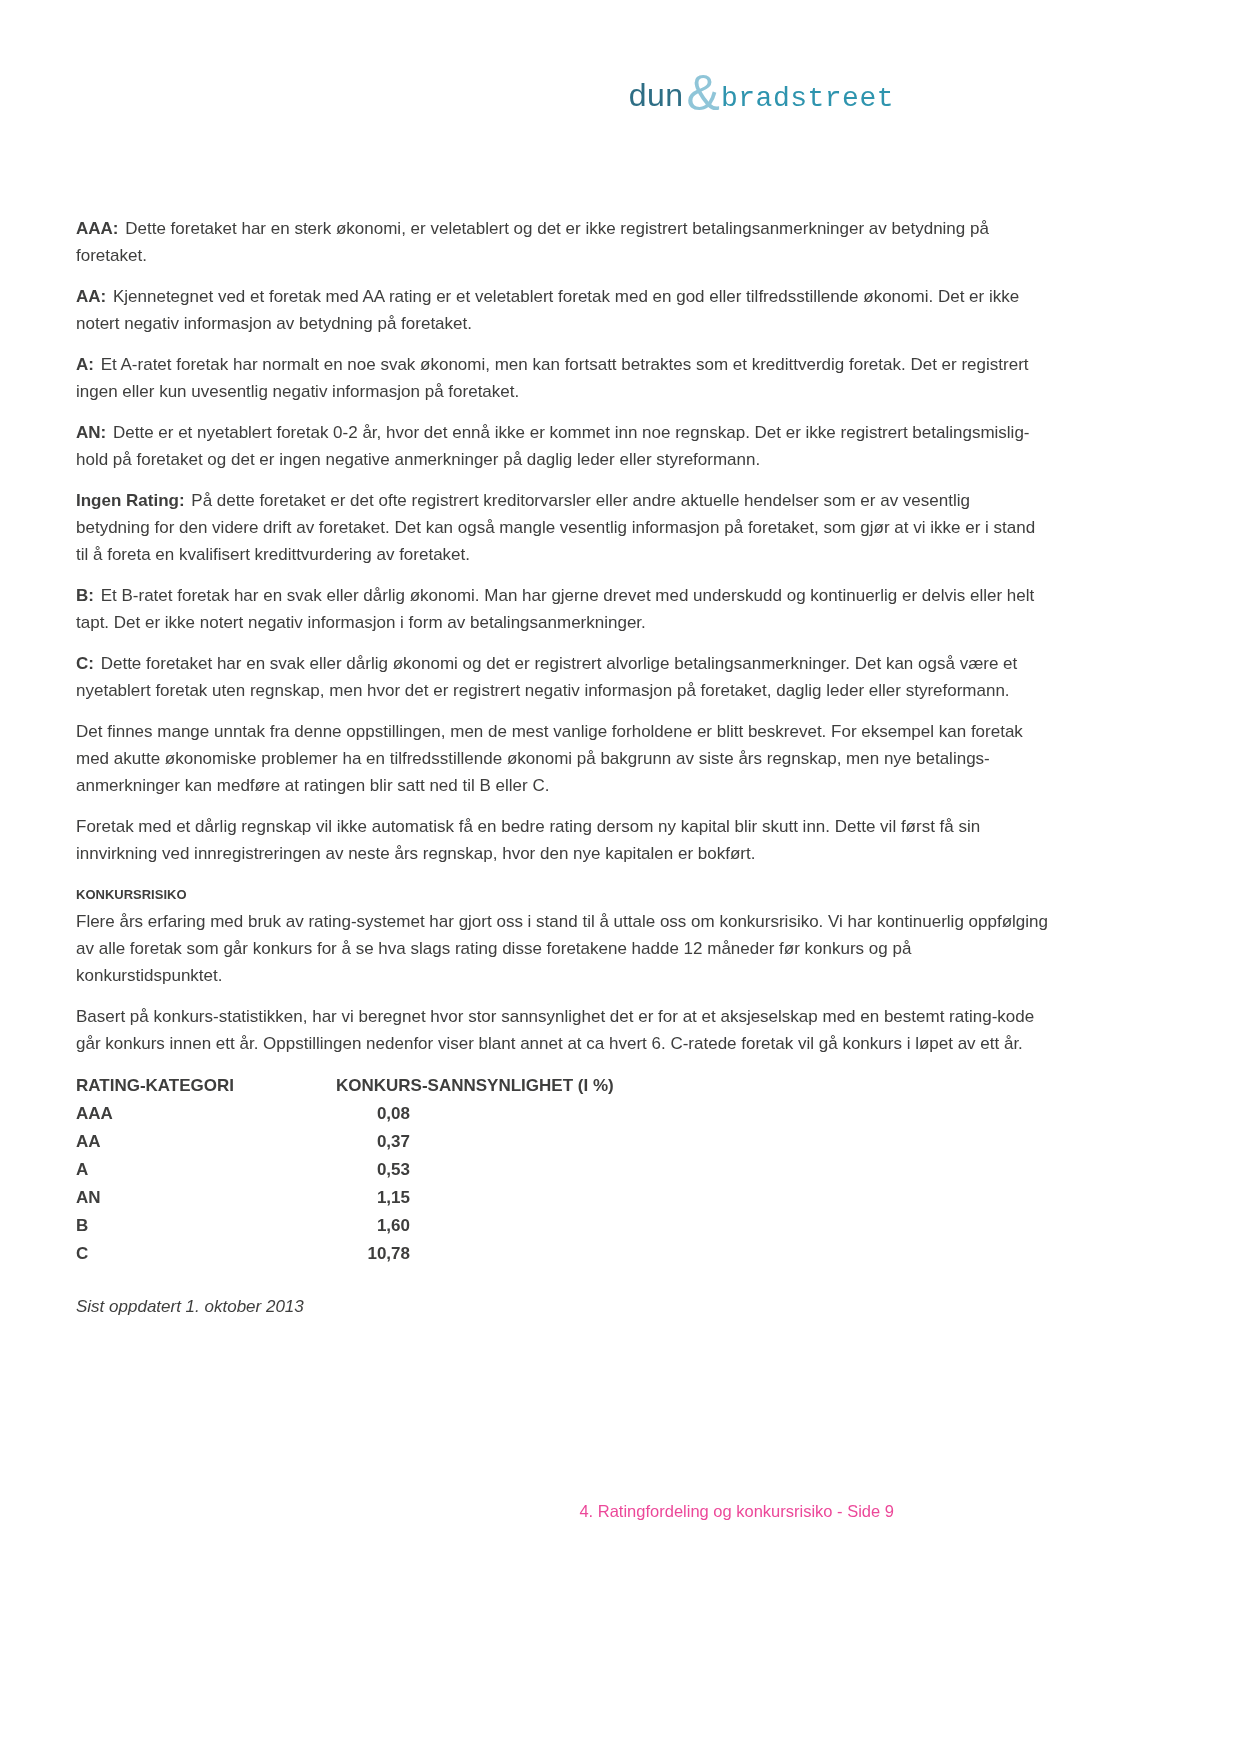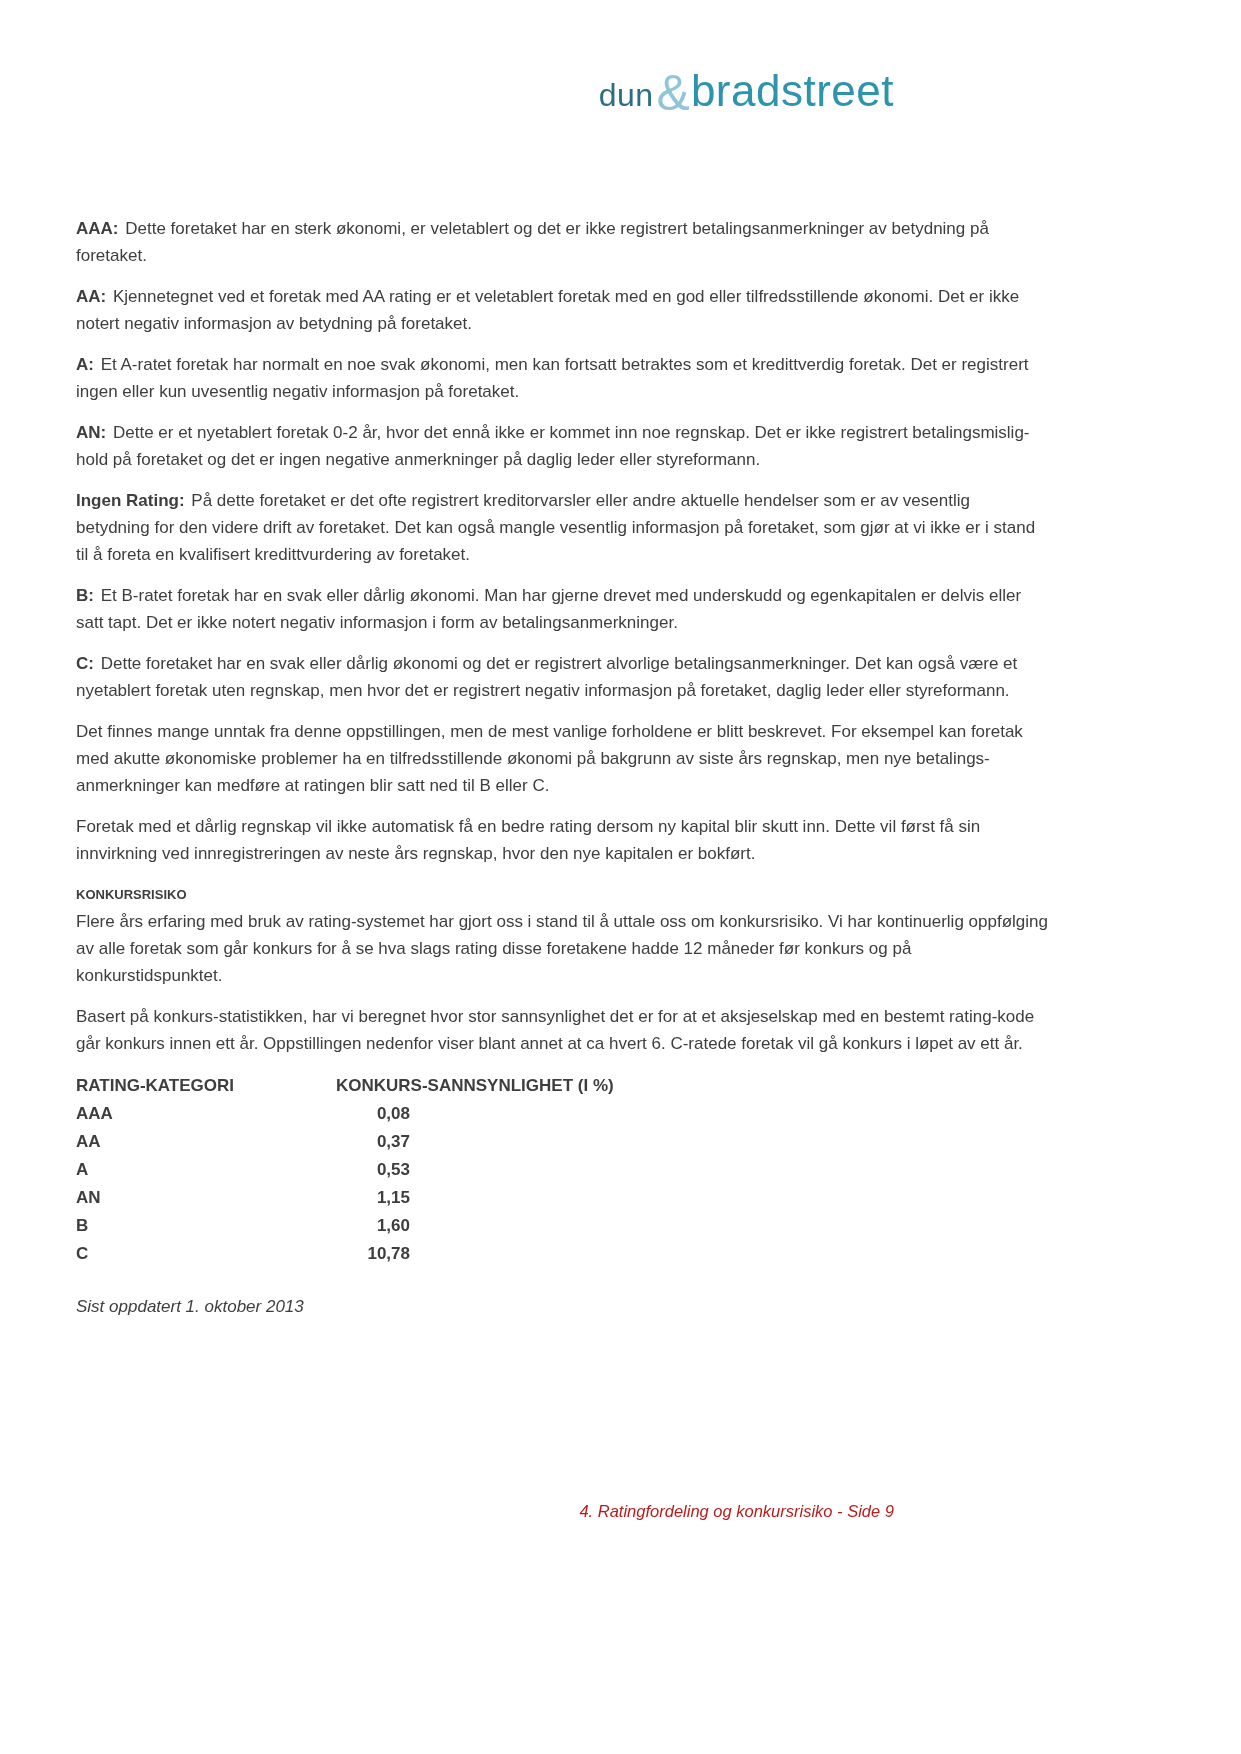--- a/index.html
+++ b/index.html
@@ -35,23 +35,24 @@
   }
   .logo-amp {
     font-size: 50px;
     color: #8fc5d8;
     margin: 0 1px 0 3px;
     position: relative;
     top: 4px;
     line-height: 1;
   }
   .logo-bradstreet {
-    font-size: 44px;
+    font-size: 28px;
     color: #2e94ae;
     letter-spacing: 0.5px;
+    font-family: Liberation Mono, monospace;
   }
 
   
   .content {
     position: absolute;
     left: 76px;
     top: 203px;
     width: 972px;
     font-size: 17px;
     line-height: 27px;
@@ -91,23 +92,22 @@
   .updated {
     margin-top: 26px;
     font-style: italic;
   }
 
   .page-footer {
     position: absolute;
     top: 1502px;
     right: 191px;
     font-size: 16.5px;
-    color: #b91c1c;
+    color: #ec4899;
     white-space: nowrap;
-    font-style: italic;
   }
 </style>
 </head>
 <body>
 
 <div class="page">
 
   <header class="logo">
     <span class="logo-dun">dun</span>
     <span class="logo-amp">&amp;</span>
@@ -119,21 +119,21 @@
     <p class="para"><strong>AAA:</strong> <span>Dette foretaket har en sterk økonomi, er veletablert og det er ikke registrert betalingsanmerkninger av betydning på foretaket.</span></p>
 
     <p class="para"><strong>AA:</strong> <span>Kjennetegnet ved et foretak med AA rating er et veletablert foretak med en god eller tilfredsstillende økonomi. Det er ikke notert negativ informasjon av betydning på foretaket.</span></p>
 
     <p class="para"><strong>A:</strong> <span>Et A-ratet foretak har normalt en noe svak økonomi, men kan fortsatt betraktes som et kredittverdig foretak. Det er registrert ingen eller kun uvesentlig negativ informasjon på foretaket.</span></p>
 
     <p class="para"><strong>AN:</strong> <span>Dette er et nyetablert foretak 0-2 år, hvor det ennå ikke er kommet inn noe regnskap. Det er ikke registrert betalingsmislig- hold på foretaket og det er ingen negative anmerkninger på daglig leder eller styreformann.</span></p>
 
     <p class="para"><strong>Ingen Rating:</strong> <span>På dette foretaket er det ofte registrert kreditorvarsler eller andre aktuelle hendelser som er av vesentlig betydning for den videre drift av foretaket. Det kan også mangle vesentlig informasjon på foretaket, som gjør at vi ikke er i stand til å foreta en kvalifisert kredittvurdering av foretaket.</span></p>
 
-    <p class="para"><strong>B:</strong> <span>Et B-ratet foretak har en svak eller dårlig økonomi. Man har gjerne drevet med underskudd og egenkapitalen er delvis eller satt tapt. Det er ikke notert negativ informasjon i form av betalingsanmerkninger.</span></p>
+    <p class="para"><strong>B:</strong> <span>Et B-ratet foretak har en svak eller dårlig økonomi. Man har gjerne drevet med underskudd og kontinuerlig er delvis eller helt tapt. Det er ikke notert negativ informasjon i form av betalingsanmerkninger.</span></p>
 
     <p class="para"><strong>C:</strong> <span>Dette foretaket har en svak eller dårlig økonomi og det er registrert alvorlige betalingsanmerkninger. Det kan også være et nyetablert foretak uten regnskap, men hvor det er registrert negativ informasjon på foretaket, daglig leder eller styreformann.</span></p>
 
     <p class="para">Det finnes mange unntak fra denne oppstillingen, men de mest vanlige forholdene er blitt beskrevet. For eksempel kan foretak med akutte økonomiske problemer ha en tilfredsstillende økonomi på bakgrunn av siste års regnskap, men nye betalings- anmerkninger kan medføre at ratingen blir satt ned til B eller C.</p>
 
     <p class="para">Foretak med et dårlig regnskap vil ikke automatisk få en bedre rating dersom ny kapital blir skutt inn. Dette vil først få sin innvirkning ved innregistreringen av neste års regnskap, hvor den nye kapitalen er bokført.</p>
 
     <h2 class="section-heading">KONKURSRISIKO</h2>
 
     <p class="para">Flere års erfaring med bruk av rating-systemet har gjort oss i stand til å uttale oss om konkursrisiko. Vi har kontinuerlig oppfølging av alle foretak som går konkurs for å se hva slags rating disse foretakene hadde 12 måneder før konkurs og på konkurstidspunktet.</p>

